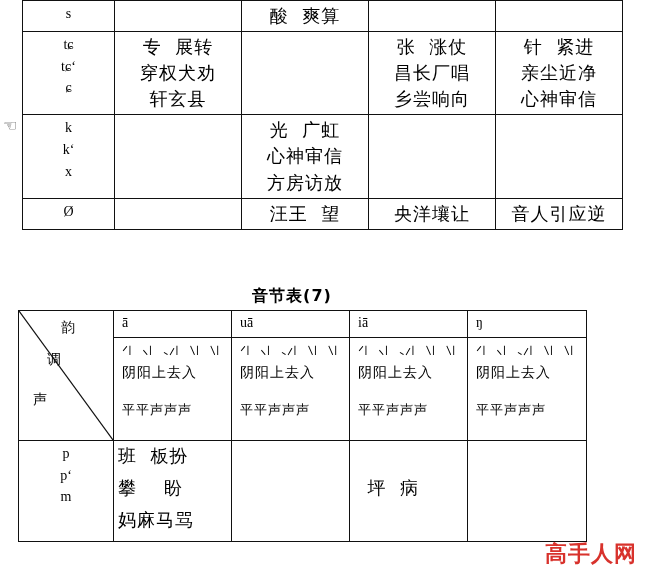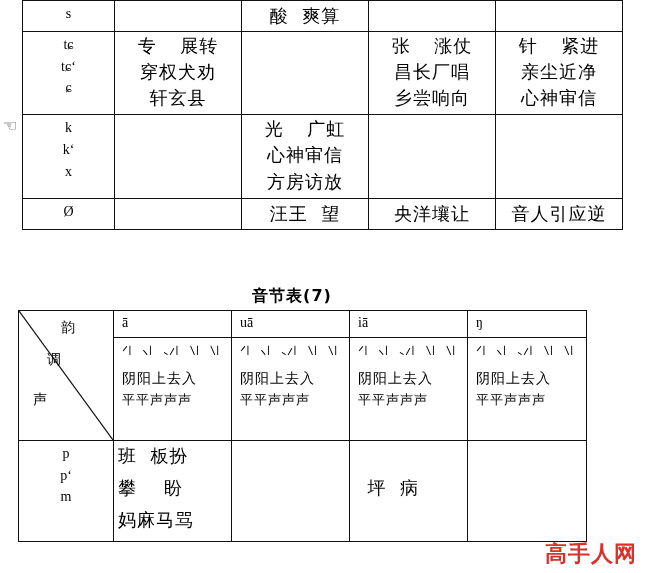--- a/index.html
+++ b/index.html
@@ -28,21 +28,20 @@
   }
   table.grid td {
     border: 1px solid #111;
     vertical-align: top;
     padding: 2px 4px;
     font-size: 14px;
     line-height: 1.45;
   }
   .cell-lines div {
     white-space: nowrap;
-    font-family: Liberation Mono, monospace;
   }
 
   
   #top-table {
     position: absolute;
     left: 22px;
     top: 0px;
     width: 600px;
   }
   #top-table td {
@@ -135,27 +134,27 @@
   }
   .tone-marks {
     font-size: 14px;
     letter-spacing: 3px;
     font-family: "DejaVu Sans", sans-serif;
   }
   .tone-names {
     font-family: "DejaVu Sans", sans-serif;
     font-size: 14px;
     letter-spacing: 1px;
-    margin-top: 8px;
+    margin-top: 2px;
   }
   .tone-names2 {
     font-family: "DejaVu Sans", sans-serif;
     font-size: 13px;
     letter-spacing: 1px;
-    margin-top: 2px;
+    margin-top: 18px;
   }
   .init-col {
     width: 95px;
     text-align: center;
   }
   .body-row td {
     height: 78px;
   }
   .syl-cell div {
     white-space: nowrap;

